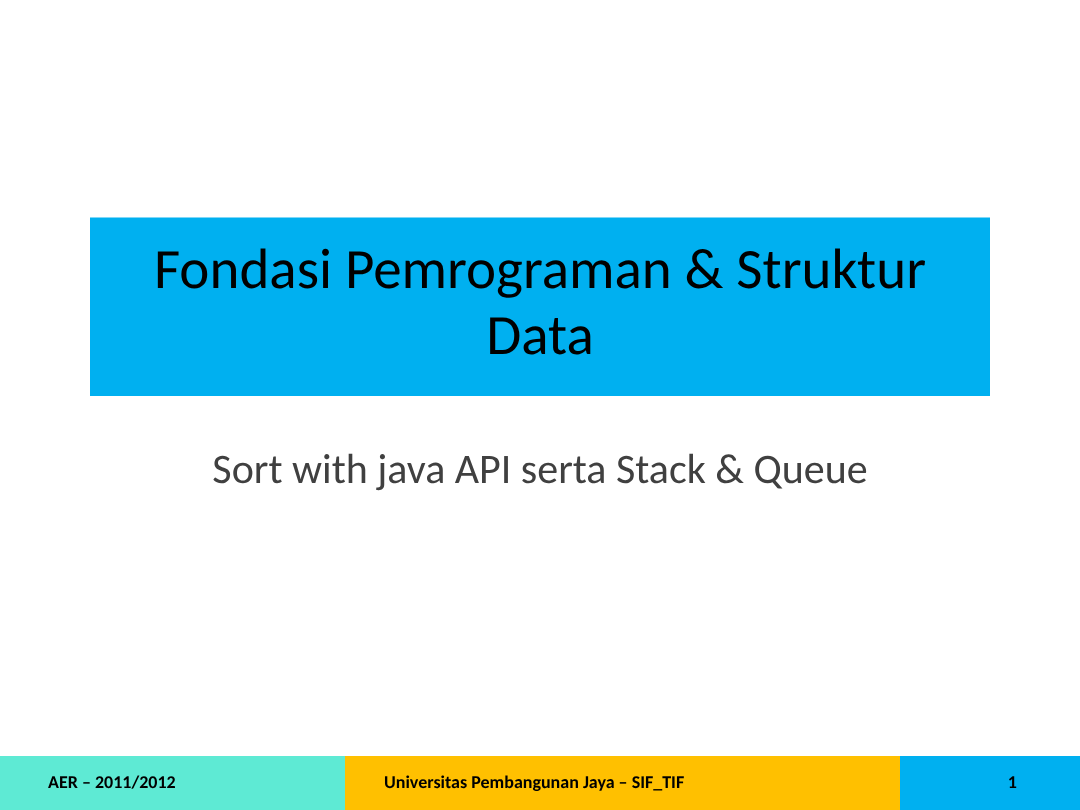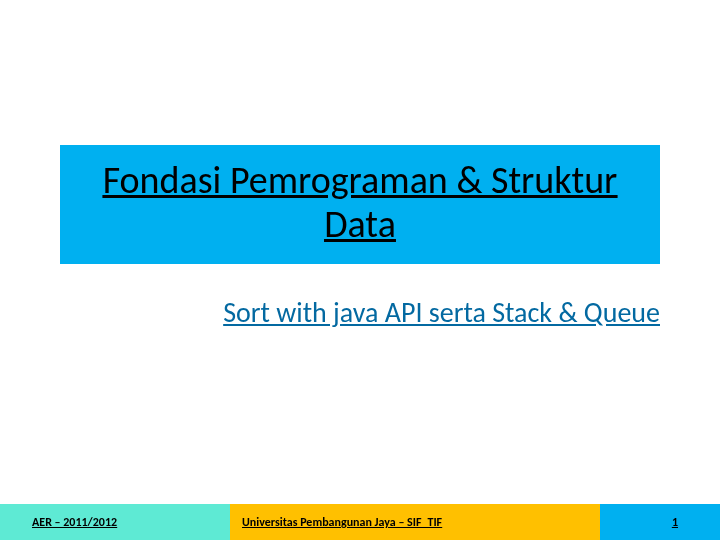--- a/index.html
+++ b/index.html
@@ -1,15 +1,15 @@
 <!DOCTYPE html>
 <html><head>
 <meta charset="utf-8">
 <style>
-  * { margin: 0; padding: 0; box-sizing: border-box; text-decoration: underline; }
+  * { margin: 0; padding: 0; box-sizing: border-box; }
   body {
     width: 720px;
     height: 540px;
     font-family: Calibri, "Segoe UI", Arial, sans-serif;
     background: #ffffff;
     position: relative;
     overflow: hidden;
   }
   .title-block {
     position: absolute;
@@ -24,23 +24,23 @@
     line-height: 1.15;
     color: #000000;
     text-align: center;
     font-weight: 400;
   }
   .subtitle {
     position: absolute;
     top: 295px;
     left: 60px;
     width: 600px;
-    text-align: right;
+    text-align: center;
     font-size: 28px;
-    color: #0369a1;
+    color: #404040;
     font-weight: 400;
   }
   .footer {
     position: absolute;
     bottom: 0;
     left: 0;
     width: 720px;
     height: 36px;
     display: flex;
     font-size: 12px;
@@ -52,21 +52,21 @@
     background: #5eead4;
     display: flex;
     align-items: center;
     padding-left: 32px;
   }
   .footer-center {
     flex: 1;
     background: #ffc000;
     display: flex;
     align-items: center;
-    padding-left: 12px;
+    padding-left: 26px;
   }
   .footer-right {
     width: 120px;
     background: #00b0f0;
     display: flex;
     align-items: center;
     justify-content: flex-end;
     padding-right: 42px;
   }
 </style>

